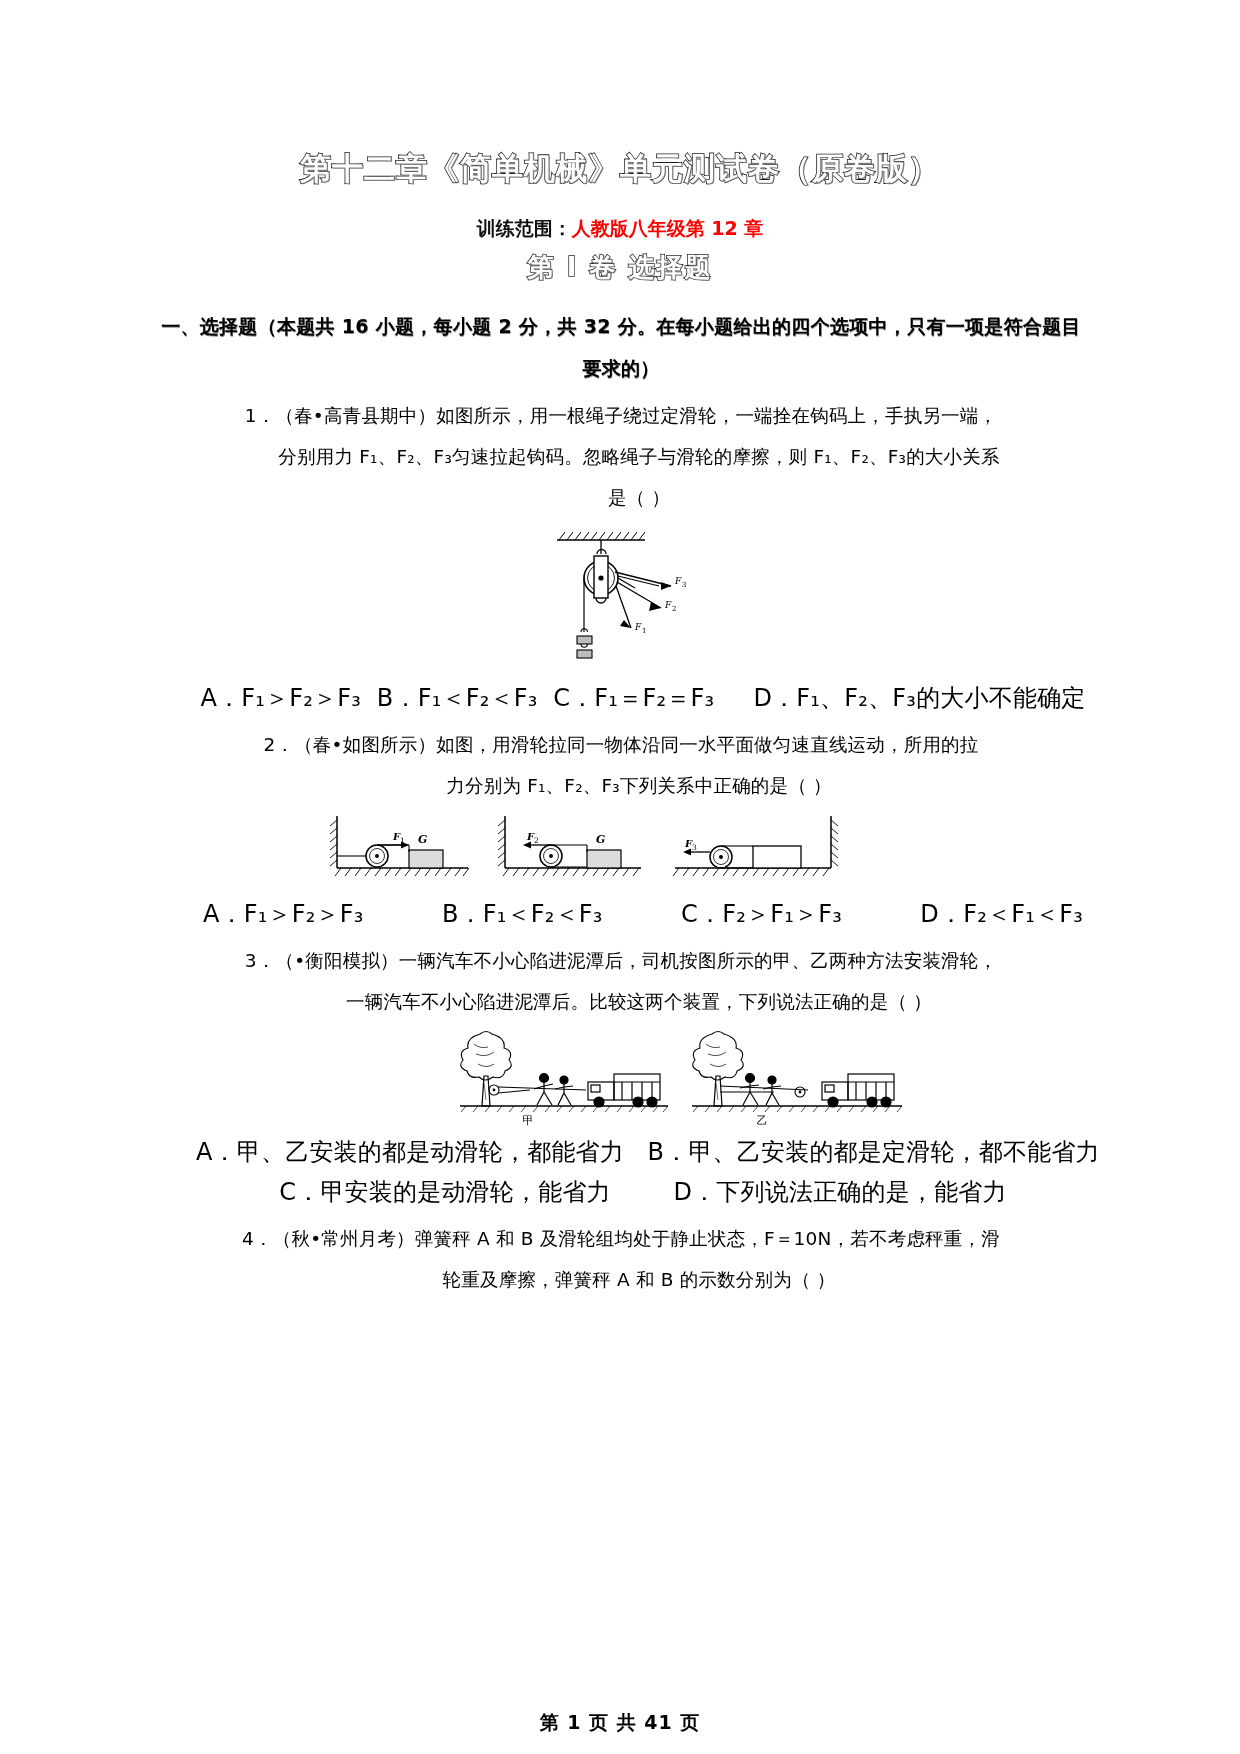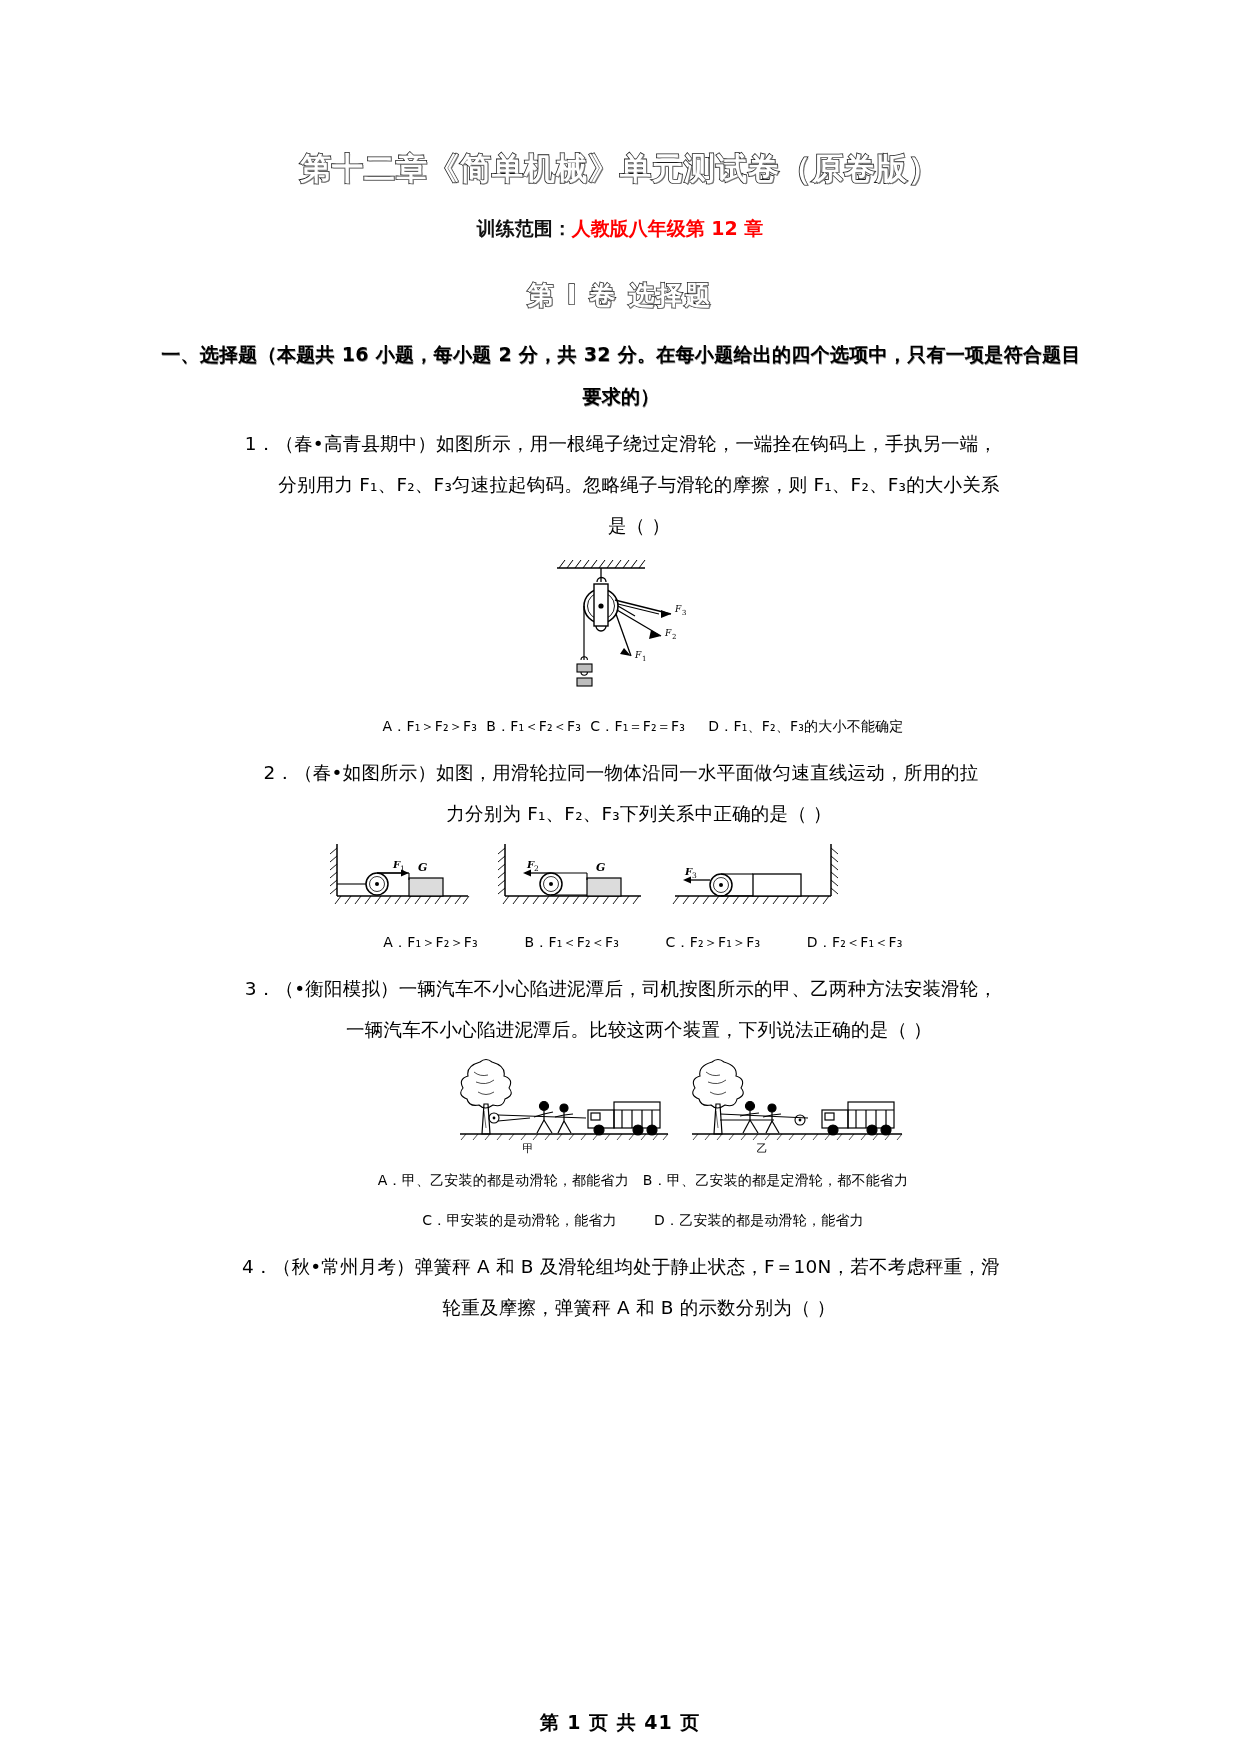--- a/index.html
+++ b/index.html
@@ -32,21 +32,21 @@
     margin-top:26px;
     font-weight:600;
   }
   .subtitle .lbl { color:#111; }
   .subtitle .range { color:#ff0000; }
 
   .part-title {
     text-align:center;
     font-size:26px;
     font-weight:bold;
-    margin-top:36px;
+    margin-top:8px;
     color:#ffffff;
     -webkit-text-stroke:1.5px #1a1a1a;
     paint-order: stroke fill;
     text-shadow: 1.1px 1.1px 0 #777;
     letter-spacing:2px;
   }
 
   
   .content { padding:0 150px 0 152px;text-align:center; }
   .section-head {
@@ -59,21 +59,21 @@
   }
   .q {
     font-size:18.5px;
     line-height:41px;
     margin-top:6px;
     letter-spacing:0.2px;
   }
   .q-body { display:block; }
   .q-indent { display:block; padding-left:36px; }
   .opts {
-    font-size:14px;
+    font-size:24px;
     line-height:40px;
     padding-left:44px;
     letter-spacing:0.2px;
   }
   .opts-row { display:block; white-space:pre; }
 
   
   .fig { margin:6px 0 0 0; }
   .fig-1 { padding-left:46px; }
   .fig-2 { padding-left:44px; }
@@ -467,21 +467,21 @@
             <circle cx="184" cy="74" r="5" fill="#000"></circle>
             <circle cx="198" cy="74" r="5" fill="#000"></circle>
           </g>
           <text x="74" y="96" font-family="DejaVu Sans, sans-serif" font-size="11" text-anchor="middle">乙</text>
         </g>
       </svg>
     </div>
 
     <div class="opts">
       <span class="opts-row"><span>A．甲、乙安装的都是动滑轮，都能省力</span>   <span>B．甲、乙安装的都是定滑轮，都不能省力</span></span>
-      <span class="opts-row"><span>C．甲安装的是动滑轮，能省力</span>        <span>D．乙安装的都是动滑轮，能省力</span></span>
+      <span class="opts-row"><span>C．甲安装的是动滑轮，能省力</span>        <span>D．下列说法正确的是，能省力</span></span>
     </div>
 
     <div class="q">
       <span class="q-body">
         <span>4．</span><span>（秋•常州月考）</span><span>弹簧秤 A 和 B 及滑轮组均处于静止状态，F＝10N，若不考虑秤重，滑</span>
       </span>
       <span class="q-indent">轮重及摩擦，弹簧秤 A 和 B 的示数分别为（      ）</span>
     </div>
 
   </div>

